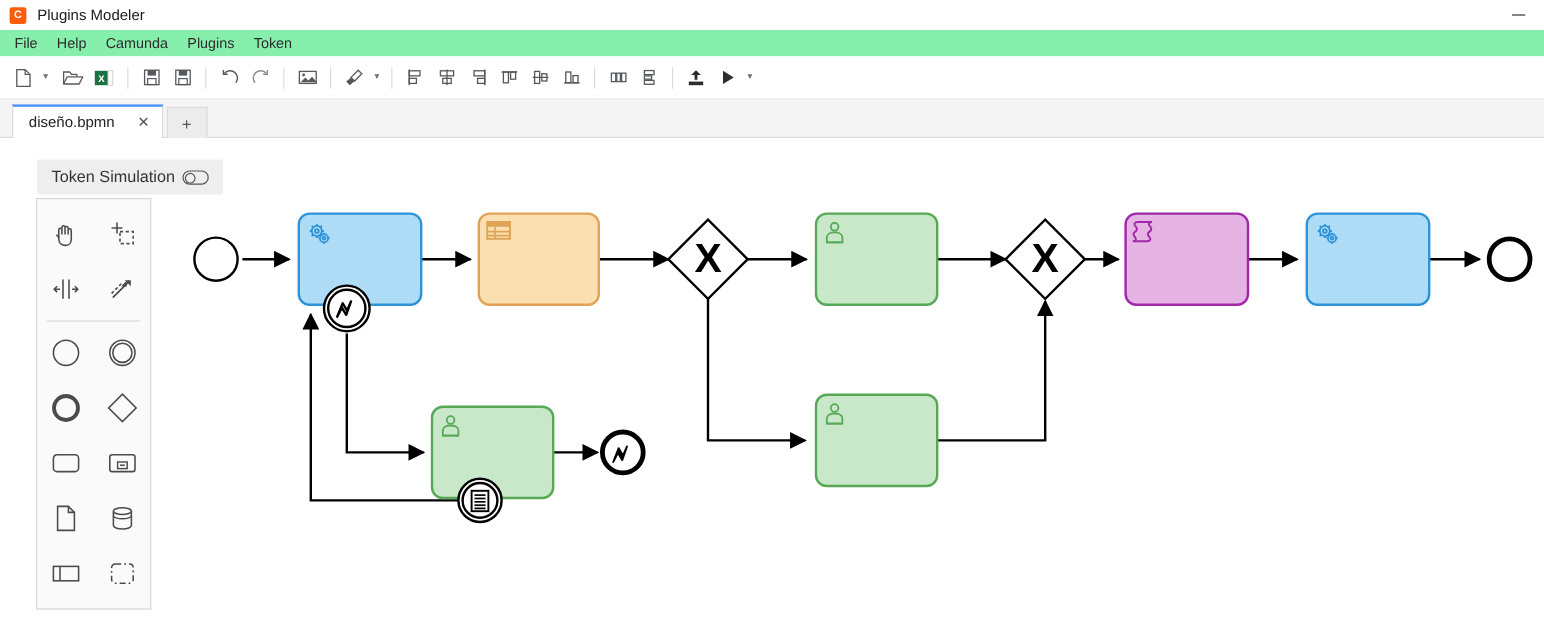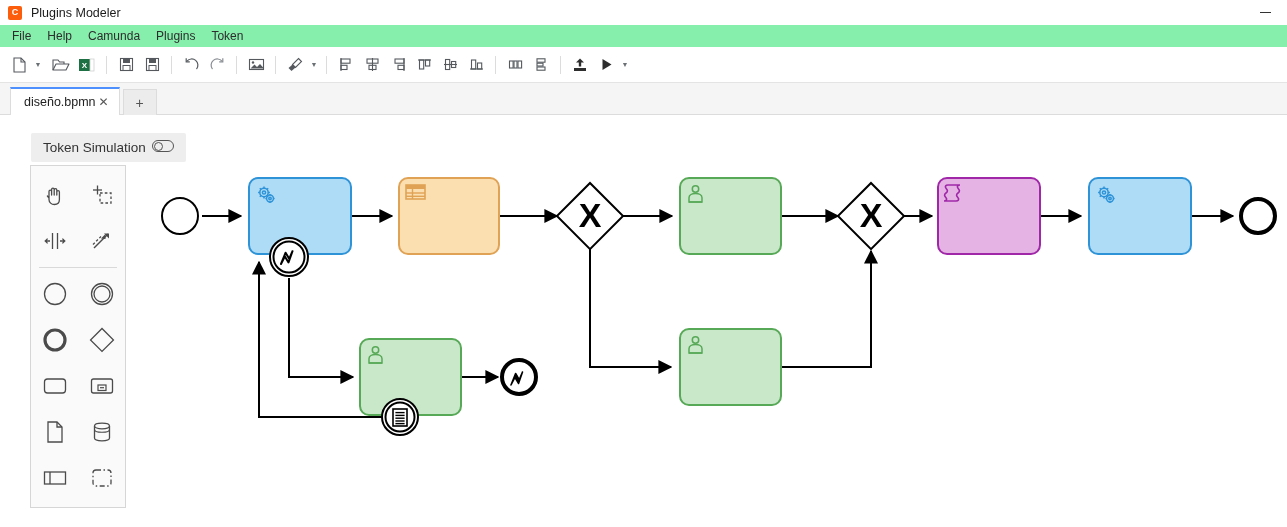--- a/index.html
+++ b/index.html
@@ -54,21 +54,21 @@
   }
   .tb-sep { width:1px; height:18px; background:#dcdcdc; margin:0 6px; }
   .tb-gap { width:4px; }
 
   
   .tabbar {
     height:32px; display:flex; align-items:flex-end; background:#f5f5f5;
     border-bottom:1px solid #dcdcdc; padding-left:10px;
   }
   .tab {
-    height:28px; display:flex; align-items:center; gap:3px;
+    height:28px; display:flex; align-items:center; gap:19px;
     padding:0 10px 0 13px; background:#ffffff; font-size:12.5px; color:#222;
     border:1px solid #dcdcdc; border-bottom:none;
     border-top:2px solid #4d90fe;
     position:relative; top:1px;
   }
   .tab-close { font-size:12px; color:#555; line-height:1; }
   .tab-add {
     width:34px; height:26px; display:flex; align-items:center; justify-content:center;
     background:#ececec; border:1px solid #dcdcdc; border-bottom:none;
     font-size:14px; color:#555; margin-left:3px; position:relative; top:1px;
@@ -76,21 +76,21 @@
 
   
   .canvas {
     position:relative; width:1287px; height:calc(527px - 25px - 22px - 36px - 32px);
     background:#ffffff; overflow:hidden;
   }
 
   
   .token-sim {
     position:absolute; left:31px; top:18px;
-    display:flex; align-items:flex-start; gap:6px;
+    display:flex; align-items:center; gap:6px;
     background:#eeeeee; padding:7px 12px; border-radius:2px;
     font-size:13.5px; color:#333;
   }
   .toggle {
     width:22px; height:12px; border-radius:7px; border:1.6px solid #555;
     position:relative; flex:0 0 auto;
   }
   .toggle::after {
     content:""; position:absolute; left:1px; top:1px;
     width:7px; height:7px; border-radius:50%; border:1.5px solid #555;

